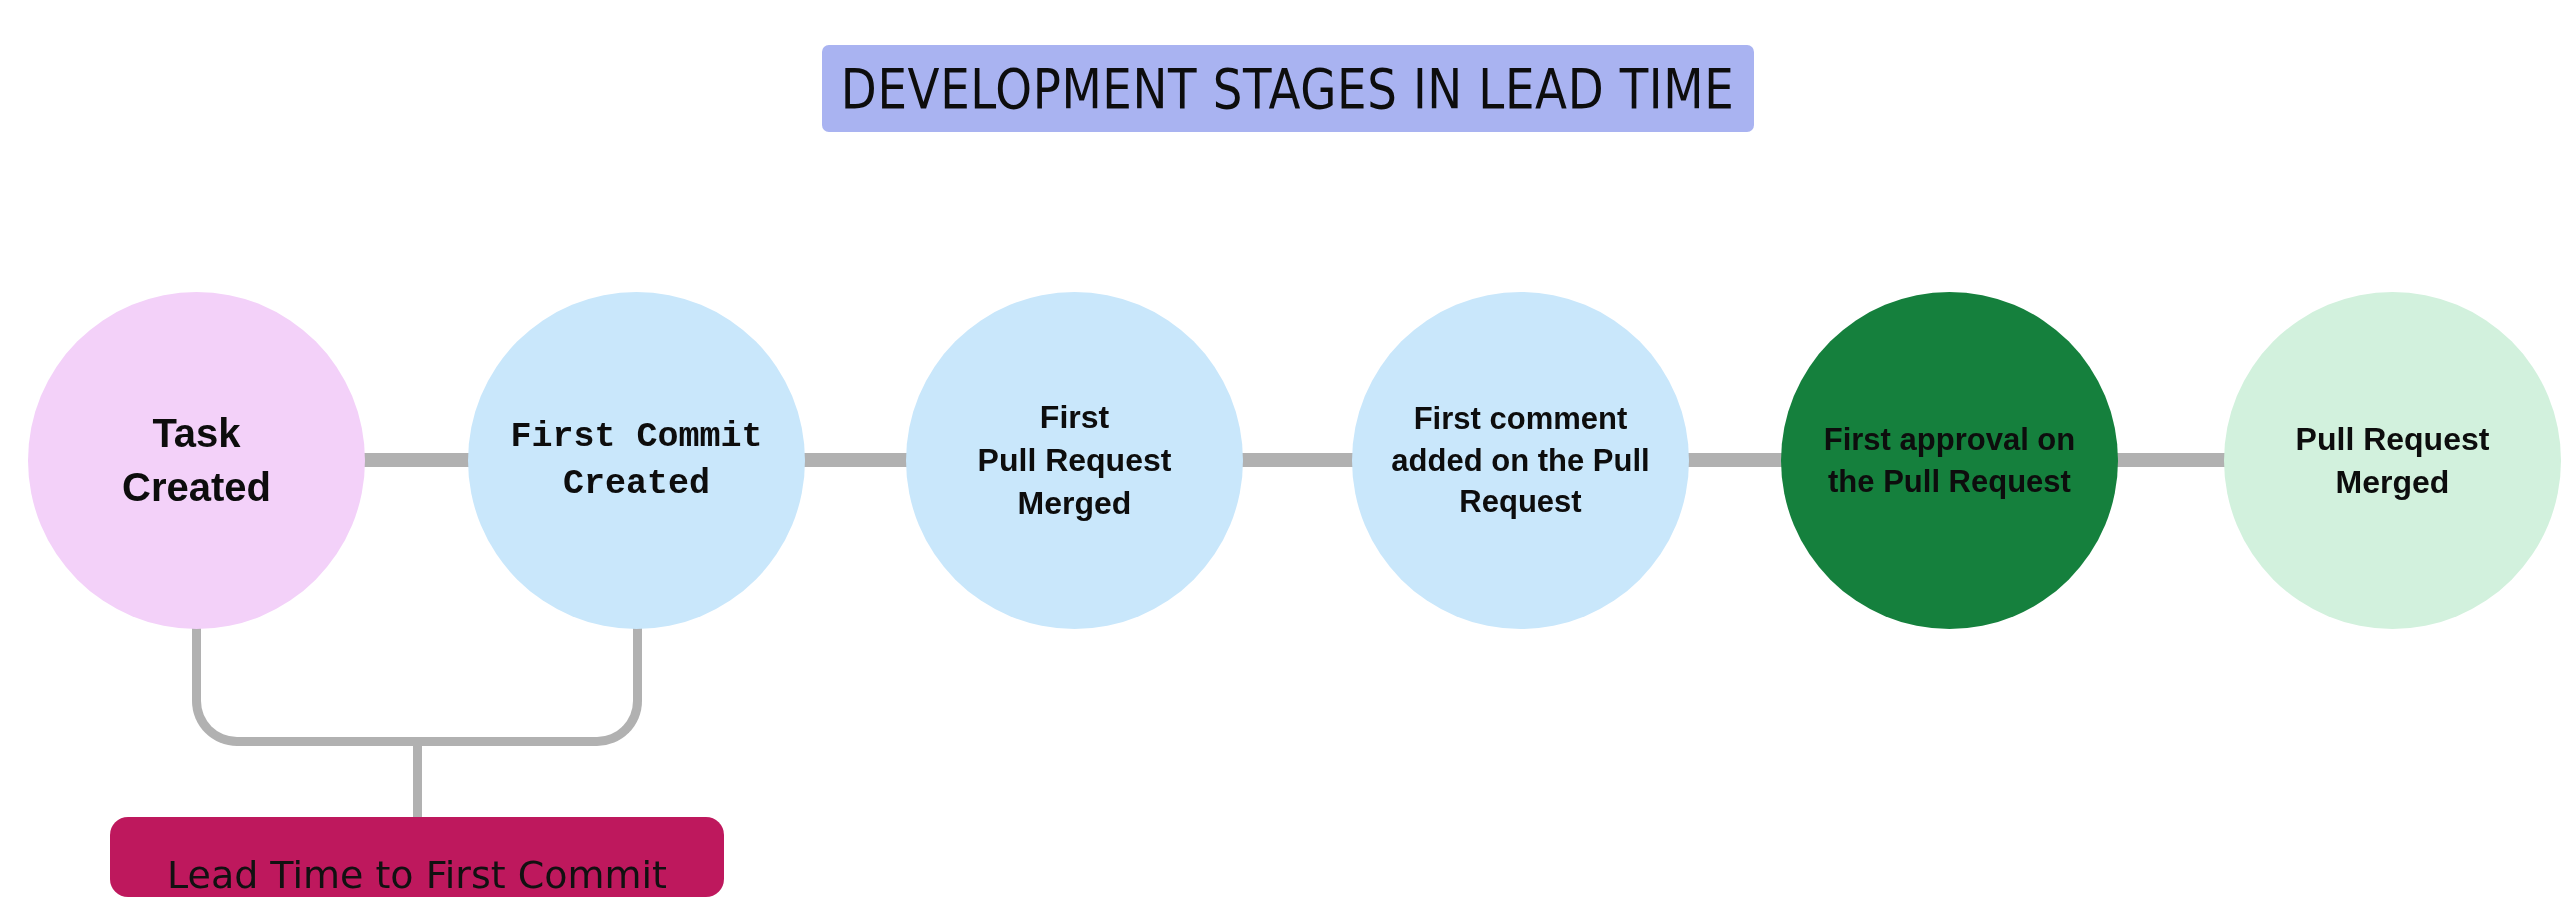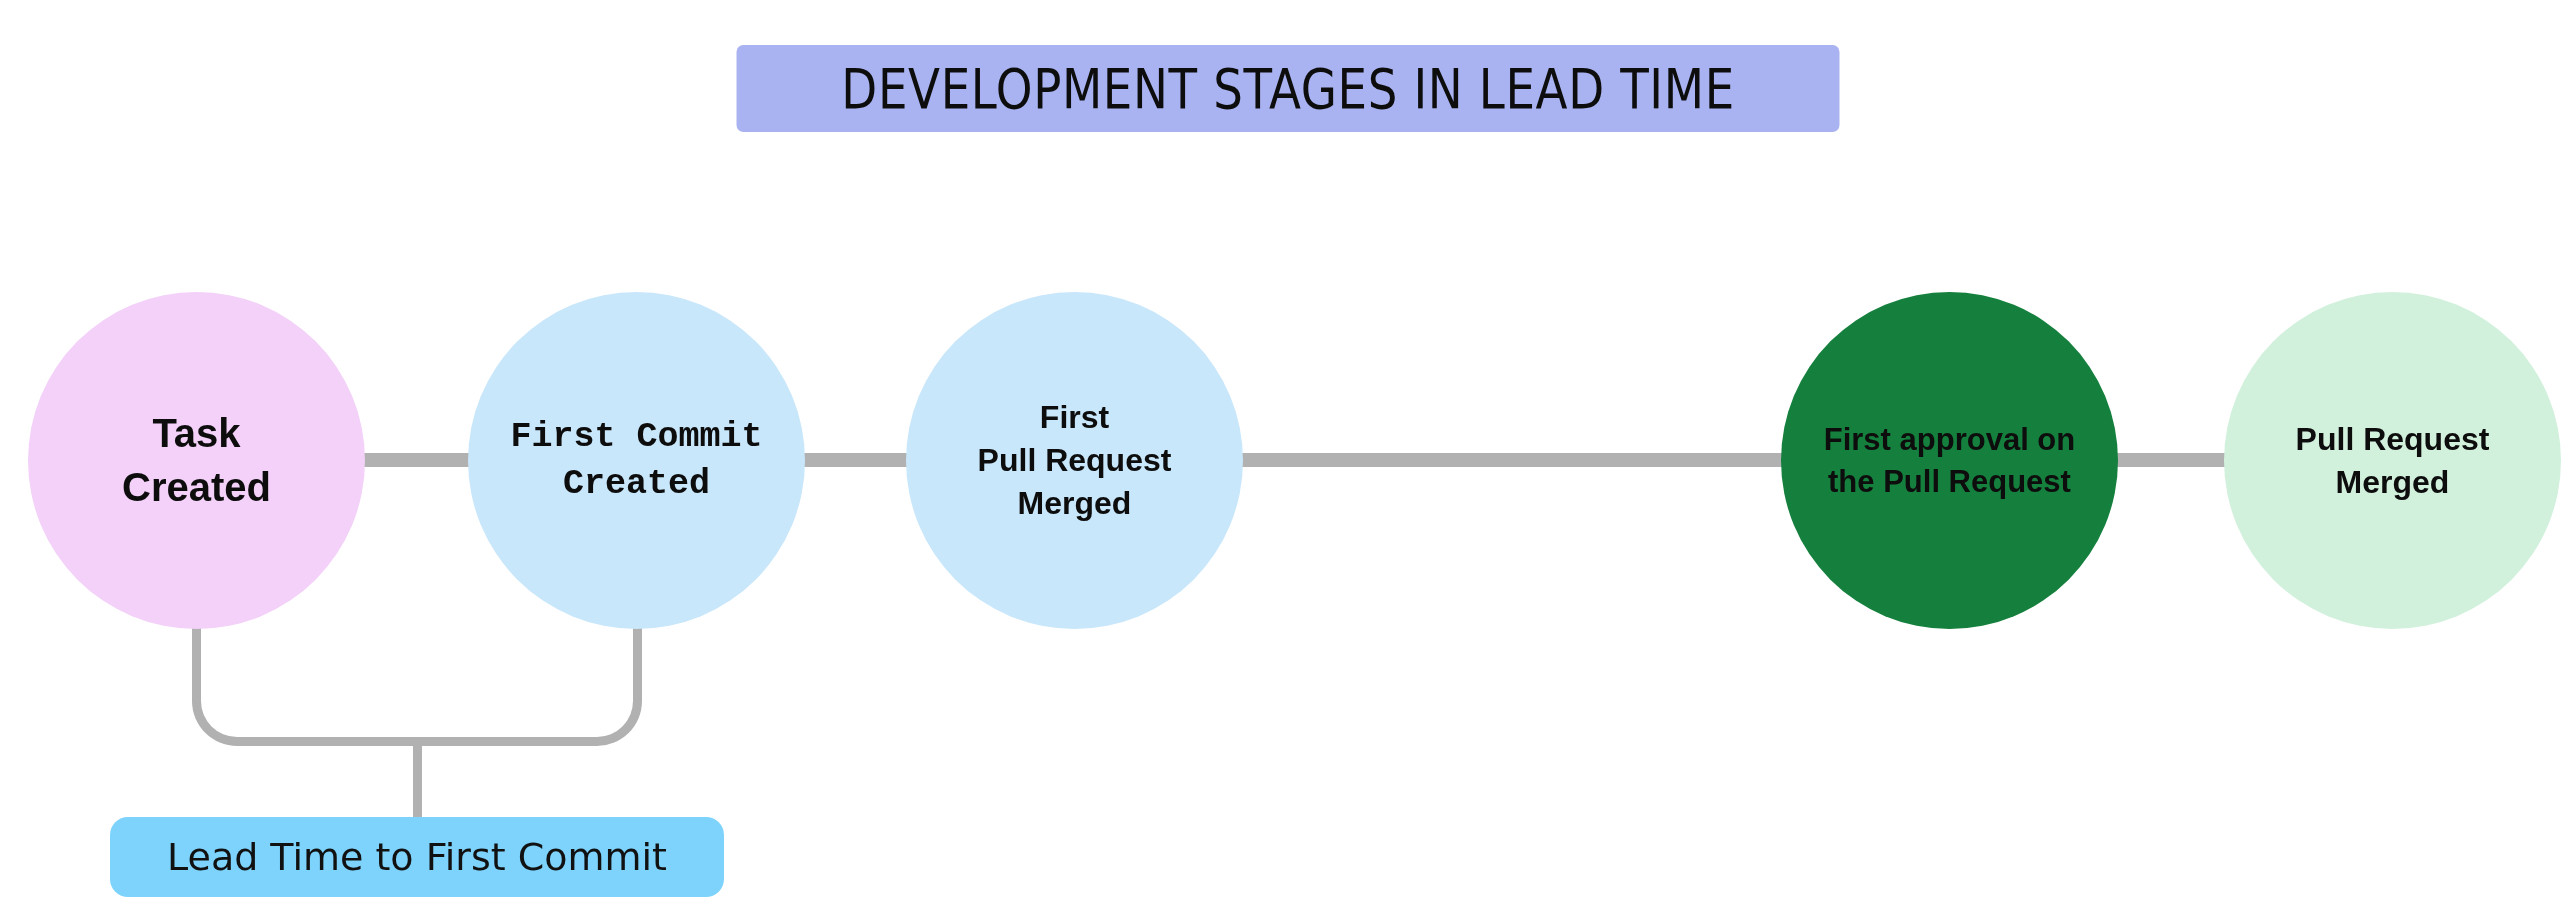--- a/index.html
+++ b/index.html
@@ -16,21 +16,21 @@
     font-family: "Liberation Sans", sans-serif;
     color: #0d0d0d;
   }
 
   
   .title-banner {
     position: absolute;
     left: 50%;
     top: 45px;
     transform: translateX(-50%);
-    width: 1103px;
+    width: 932px;
     height: 87px;
     border-radius: 6.9px;
     display: flex;
     align-items: center;
     justify-content: center;
   }
   .title-text {
     font-family: "DejaVu Sans", sans-serif;
     font-size: 55px;
     font-weight: 400;
@@ -144,30 +144,35 @@
   </div>
   <div class="node n2" style="background: rgb(201, 231, 251);">
     <span class="node-label">First Commit
 Created</span>
   </div>
   <div class="node n3" style="background: rgb(201, 231, 251);">
     <span class="node-label">First
 Pull Request
 Merged</span>
   </div>
+  <div class="node n4" style="background: rgb(201, 231, 251);">
+    <span class="node-label">First comment
+added on the Pull
+Request</span>
+  </div>
   <div class="node n5" style="background: #15803d;">
     <span class="node-label">First approval on
 the Pull Request</span>
   </div>
   <div class="node n6" style="background: rgb(210, 241, 221);">
     <span class="node-label">Pull Request
 Merged</span>
   </div>
 
   <div class="bracket" style="border-color: rgb(177, 177, 177);"></div>
   <div class="bracket-stem" style="background: rgb(177, 177, 177);"></div>
 
-  <div class="annotation" style="background: #7dd3fc;">
+  <div class="annotation" style="background: #be185d; align-items: flex-end;">
     <span class="annotation-text">Lead Time to First Commit</span>
   </div>
 
 </div>
 
 
 </body></html>

